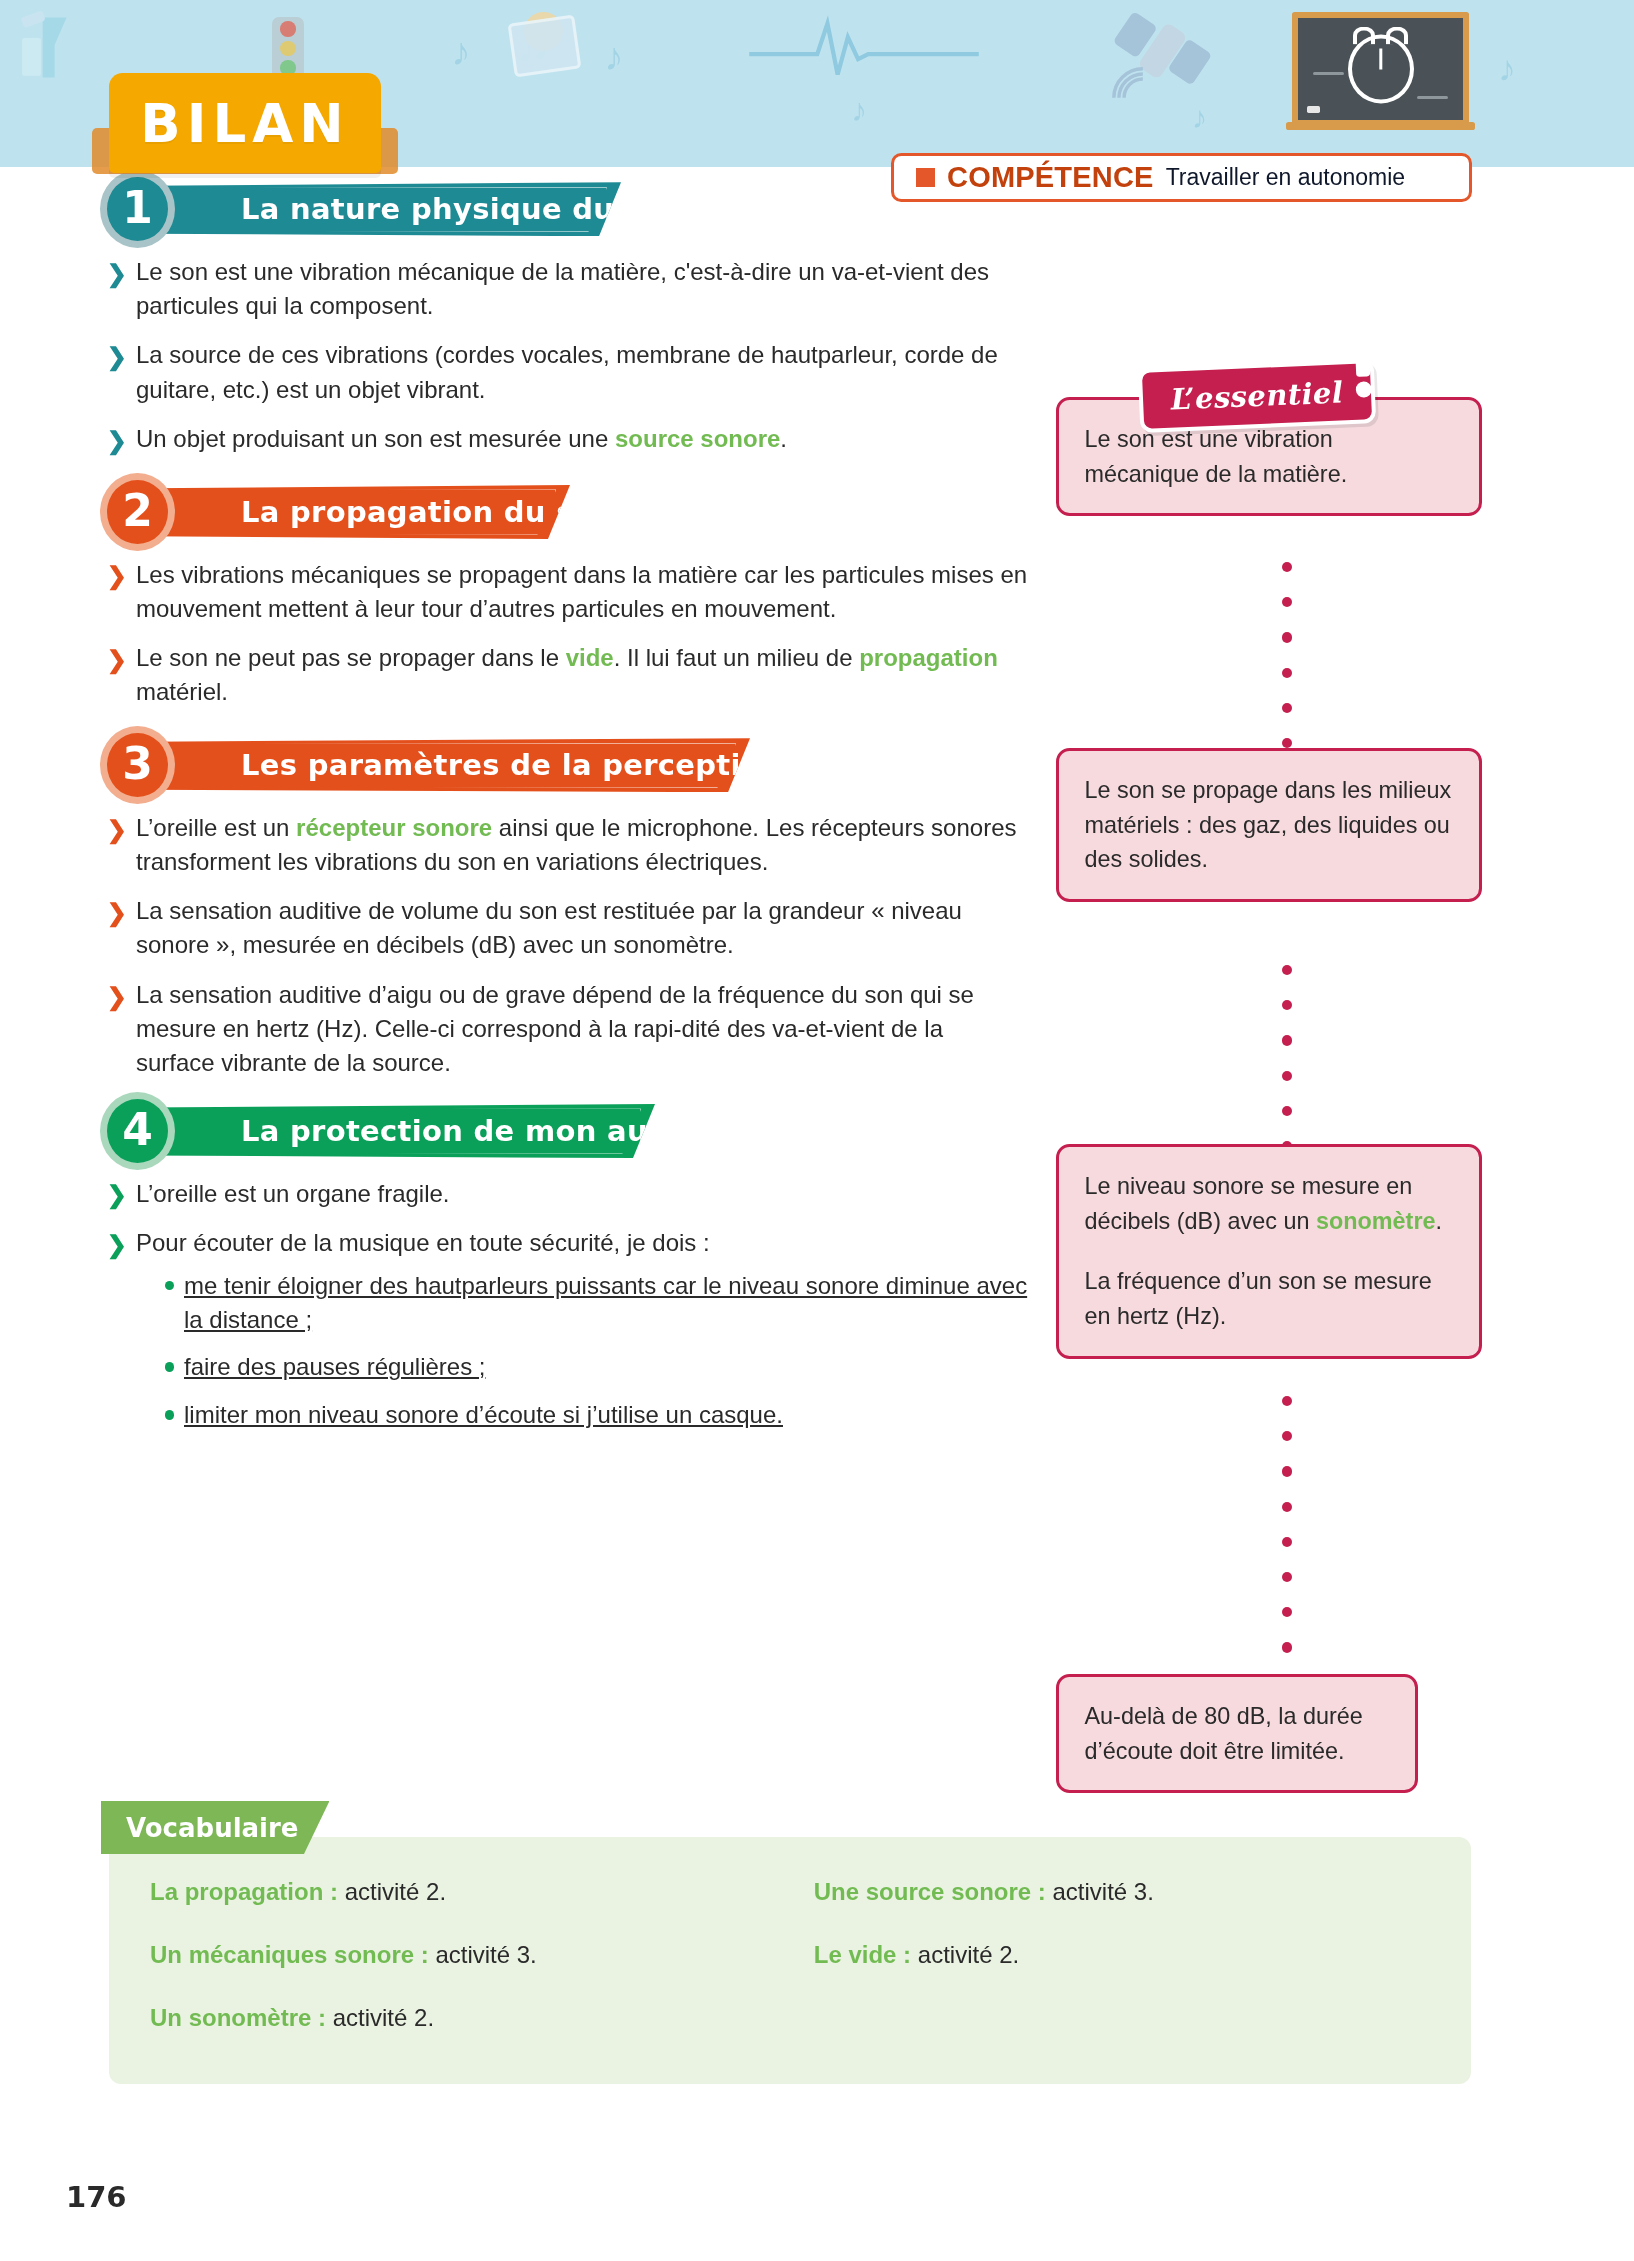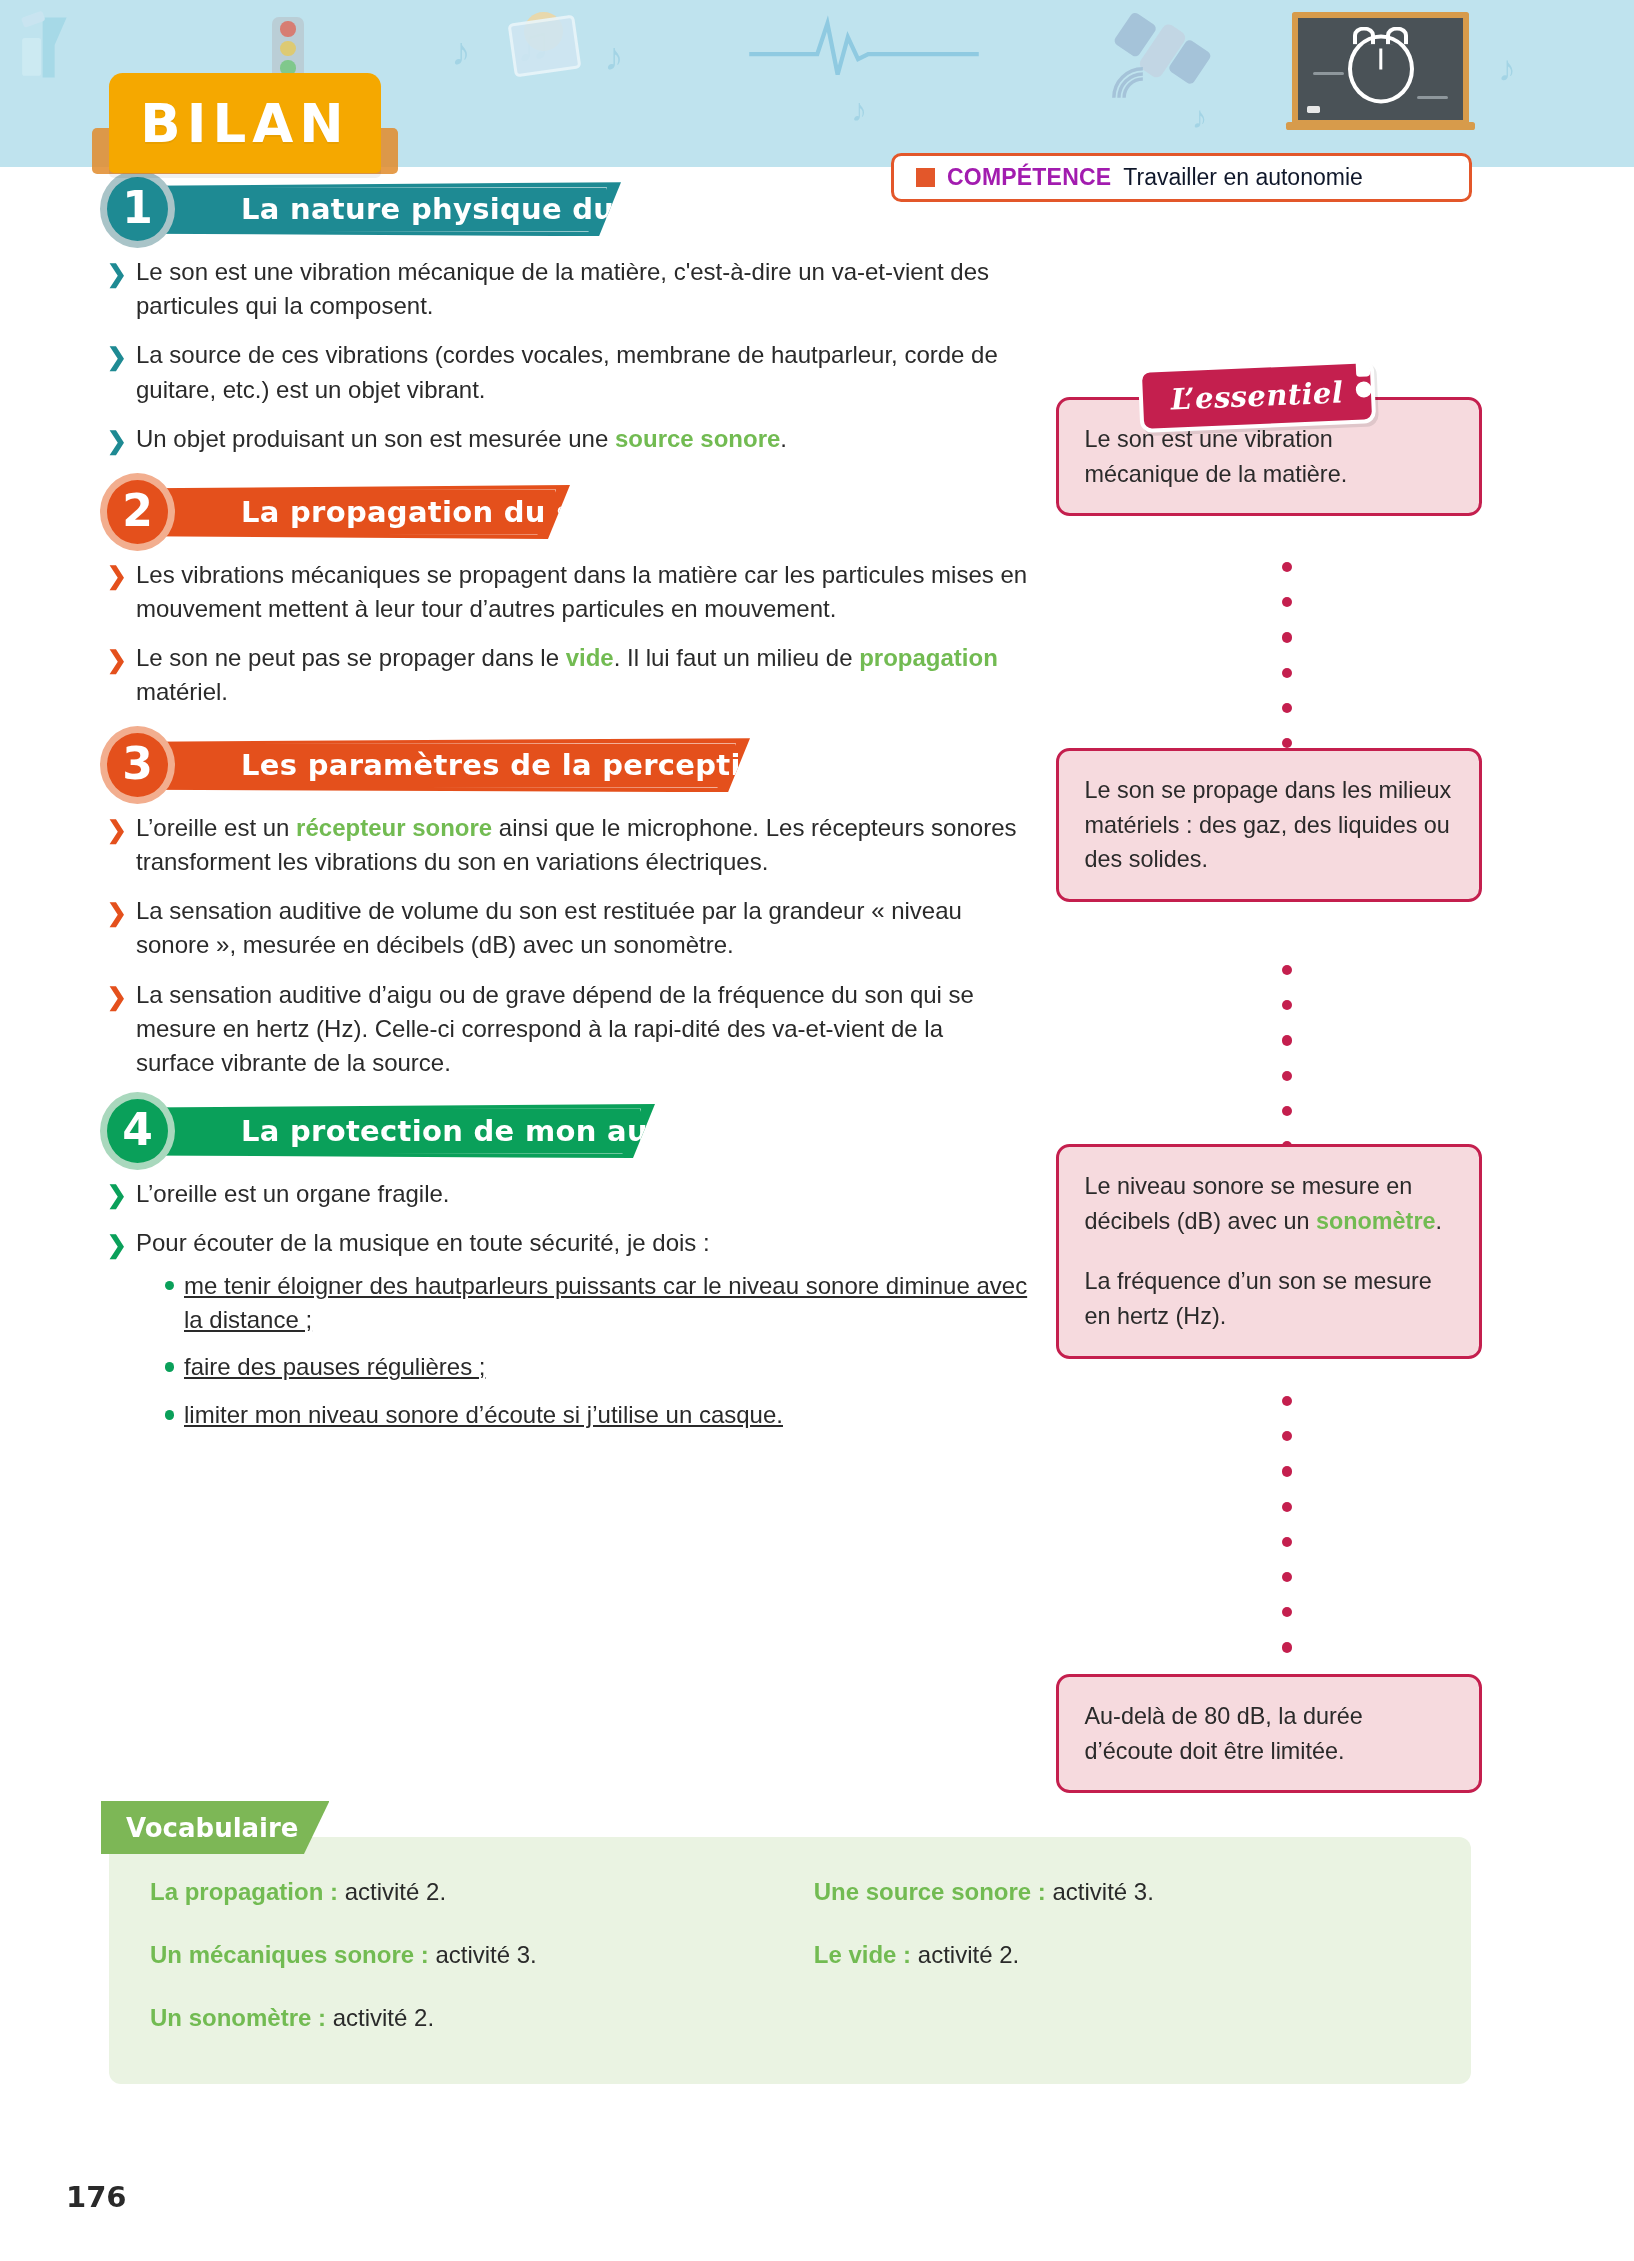--- a/index.html
+++ b/index.html
@@ -77,21 +77,21 @@
   }
 
   
   .competence{
     position:absolute;left:891px;top:153px;width:581px;height:49px;
     background:#ffffff;border:3.4px solid #e3572a;border-radius:10.2px;
     display:flex;align-items:center;gap:12px;padding:0 22px;box-sizing:border-box;
     z-index:7;
   }
   .comp-square{width:19px;height:19px;background:#e3572a;flex:0 0 auto;}
-  .comp-strong{color:#a21caf;font-weight:700;font-size:23px;letter-spacing:0.2px;}
+  .comp-strong{color:#c2410c;font-weight:700;font-size:29px;letter-spacing:0.2px;}
   .comp-rest{color:#0f172a;font-size:23px;text-align:center;}
 
   
   .content{position:absolute;left:0;top:167px;width:1635px;}
   .left-col{position:absolute;left:100px;top:0;width:928px;}
 
   
   .sec{position:relative;margin-bottom:5.1px;}
   .sec-bar{
     position:relative;margin-left:44px;height:54px;
@@ -387,21 +387,21 @@
     <i></i>
     <i></i>
     <i></i>
     <i></i>
     <i></i>
     <i></i>
     <i></i>
     <i></i>
 </div>
 
-<div class="callout" style="left:1056px;top:1674px;width:426px;">
+<div class="callout" style="left:1056px;top:1674px;width:362px;">
   <p>Au-delà de 80 dB, la durée d’écoute doit être limitée.</p>
 </div>
 
 <div class="vocab">
   <div class="vocab-tab">
     <span>Vocabulaire</span>
   </div>
   <div class="vocab-grid">
     <div class="voc-item"><span class="voc-term">La propagation :</span> <span>activité 2.</span></div>
     <div class="voc-item"><span class="voc-term">Une source sonore :</span> <span>activité 3.</span></div>

